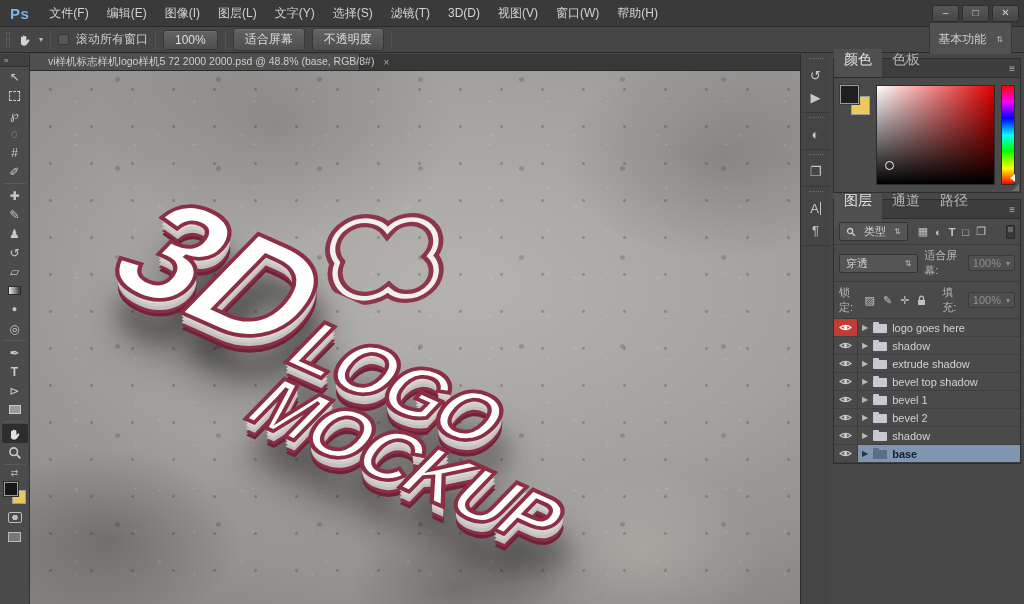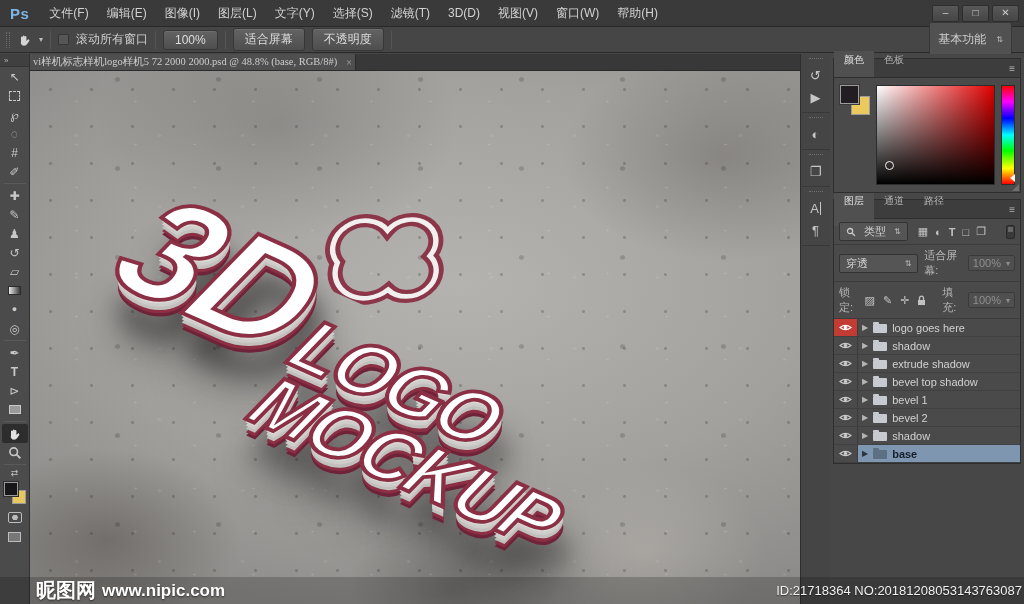--- a/index.html
+++ b/index.html
@@ -50,21 +50,21 @@
   .swatch.fg { left:0; top:0; background:#17171a; z-index:2; outline:1px solid #2e2e2e;}
   .swatch.bg { right:0; bottom:0; background:#e9c75f; z-index:1;}
   .mini-swap { font-size:9px; color:#c2c2c2; height:12px; display:flex; align-items:center; gap:3px;}
   .icon-quickmask { width:14px; height:11px; border:1px solid #bdbdbd; border-radius:2px;
     background:radial-gradient(circle at 50% 50%, #bdbdbd 0 2.5px, transparent 3px);}
   .icon-screenmode { width:13px; height:10px; border:1px solid #bdbdbd; background:#777;}
   
   .tabbar { position:absolute; left:30px; top:0; width:770px; height:17px; background:#383838;
     border-bottom:1px solid #2b2b2b; display:flex;}
   .doc-tab { background:#4f4f4f; border-right:1px solid #2b2b2b; display:flex; align-items:center;
-    gap:9px; padding:0 3px; font-size:10.5px; color:#cdcdcd; max-width:330px; white-space:nowrap;font-family:Liberation Serif, serif;}
+    gap:9px; padding:0 18px; font-size:10.5px; color:#cdcdcd; max-width:330px; white-space:nowrap;}
   .doc-tab .close { color:#aaa; font-size:10px;}
   .canvas { position:absolute; left:30px; top:17px; width:770px; bottom:0; overflow:hidden;
     background:radial-gradient(1100px 640px at 56% 40%, #b5b3b0 0%, #a3a19e 32%, #878583 62%, #636160 100%);}
   .speckles { position:absolute; inset:0; opacity:.85;
     background-image:
       radial-gradient(rgba(40,36,32,.28) 1.2px, transparent 2px),
       radial-gradient(rgba(250,248,240,.16) 1px, transparent 1.7px),
       radial-gradient(rgba(25,25,25,.22) 2px, transparent 3.2px),
       radial-gradient(rgba(255,255,255,.09) 1.4px, transparent 2.4px);
     background-size:41px 37px, 59px 43px, 101px 89px, 83px 71px;
@@ -95,21 +95,21 @@
     border-left:1px solid #2d2d2d; display:flex; flex-direction:column; align-items:center;}
   .strip-group { width:28px; border-bottom:1px solid #383838; padding:2px 0 4px; display:flex;
     flex-direction:column; align-items:center;}
   .strip-grip { width:14px; height:3px; border-top:1px dotted #6e6e6e; margin:2px 0 3px;}
   .strip-icon { width:24px; height:22px; display:flex; align-items:center; justify-content:center;
     color:#c6c6c6; font-size:13px;}
   .strip-icon .achar { font-size:13px; border-right:1px solid #c6c6c6; padding-right:1px; line-height:13px;}
   
   .rightpanel { position:absolute; left:830px; top:0; right:0; bottom:0; background:#474747; padding:4px 3px 0 3px;}
   .panel-tabs { display:flex; align-items:center; height:19px; background:#3d3d3d; border:1px solid #2e2e2e; border-bottom:none;}
-  .panel-tab { font-size:10px; padding:2px 10px 18px; color:#b5b5b5;}
+  .panel-tab { font-size:14px; padding:2px 10px 18px; color:#b5b5b5;}
   .panel-tab.active { background:#505050; color:#e2e2e2;}
   .panel-menu { margin-left:auto; color:#b5b5b5; font-size:10px; padding-right:5px;}
   .panel-body { background:#4a4a4a; border:1px solid #2e2e2e; }
   
   .color-body { height:116px; display:flex; padding:7px 5px 7px 6px; gap:6px; position:relative;}
   .cp-swatches { position:relative; width:30px; height:30px;}
   .cp-swatch { position:absolute; width:19px; height:19px; border:1px solid #9c9c9c;}
   .cp-fg { left:0; top:0; background:#221d20; z-index:2; box-shadow:0 0 0 1px #3a3a3a;}
   .cp-bg { right:0; bottom:0; background:#ecc95d; z-index:1;}
   .cp-field { position:relative; flex:1; border:1px solid #2c2c2c;
@@ -548,19 +548,14 @@
                 <span>base</span>
               </div>
             </div>
 
           </div>
         </div>
       </div>
     </div>
   </div>
 
-  <div class="wm-bar">
-    <span class="wm-site">昵图网</span>
-    <span class="wm-url">www.nipic.com</span>
-    <span class="wm-id">ID:21718364 NO:20181208053143763087</span>
-  </div>
 
 </div>
 
 </body></html>

